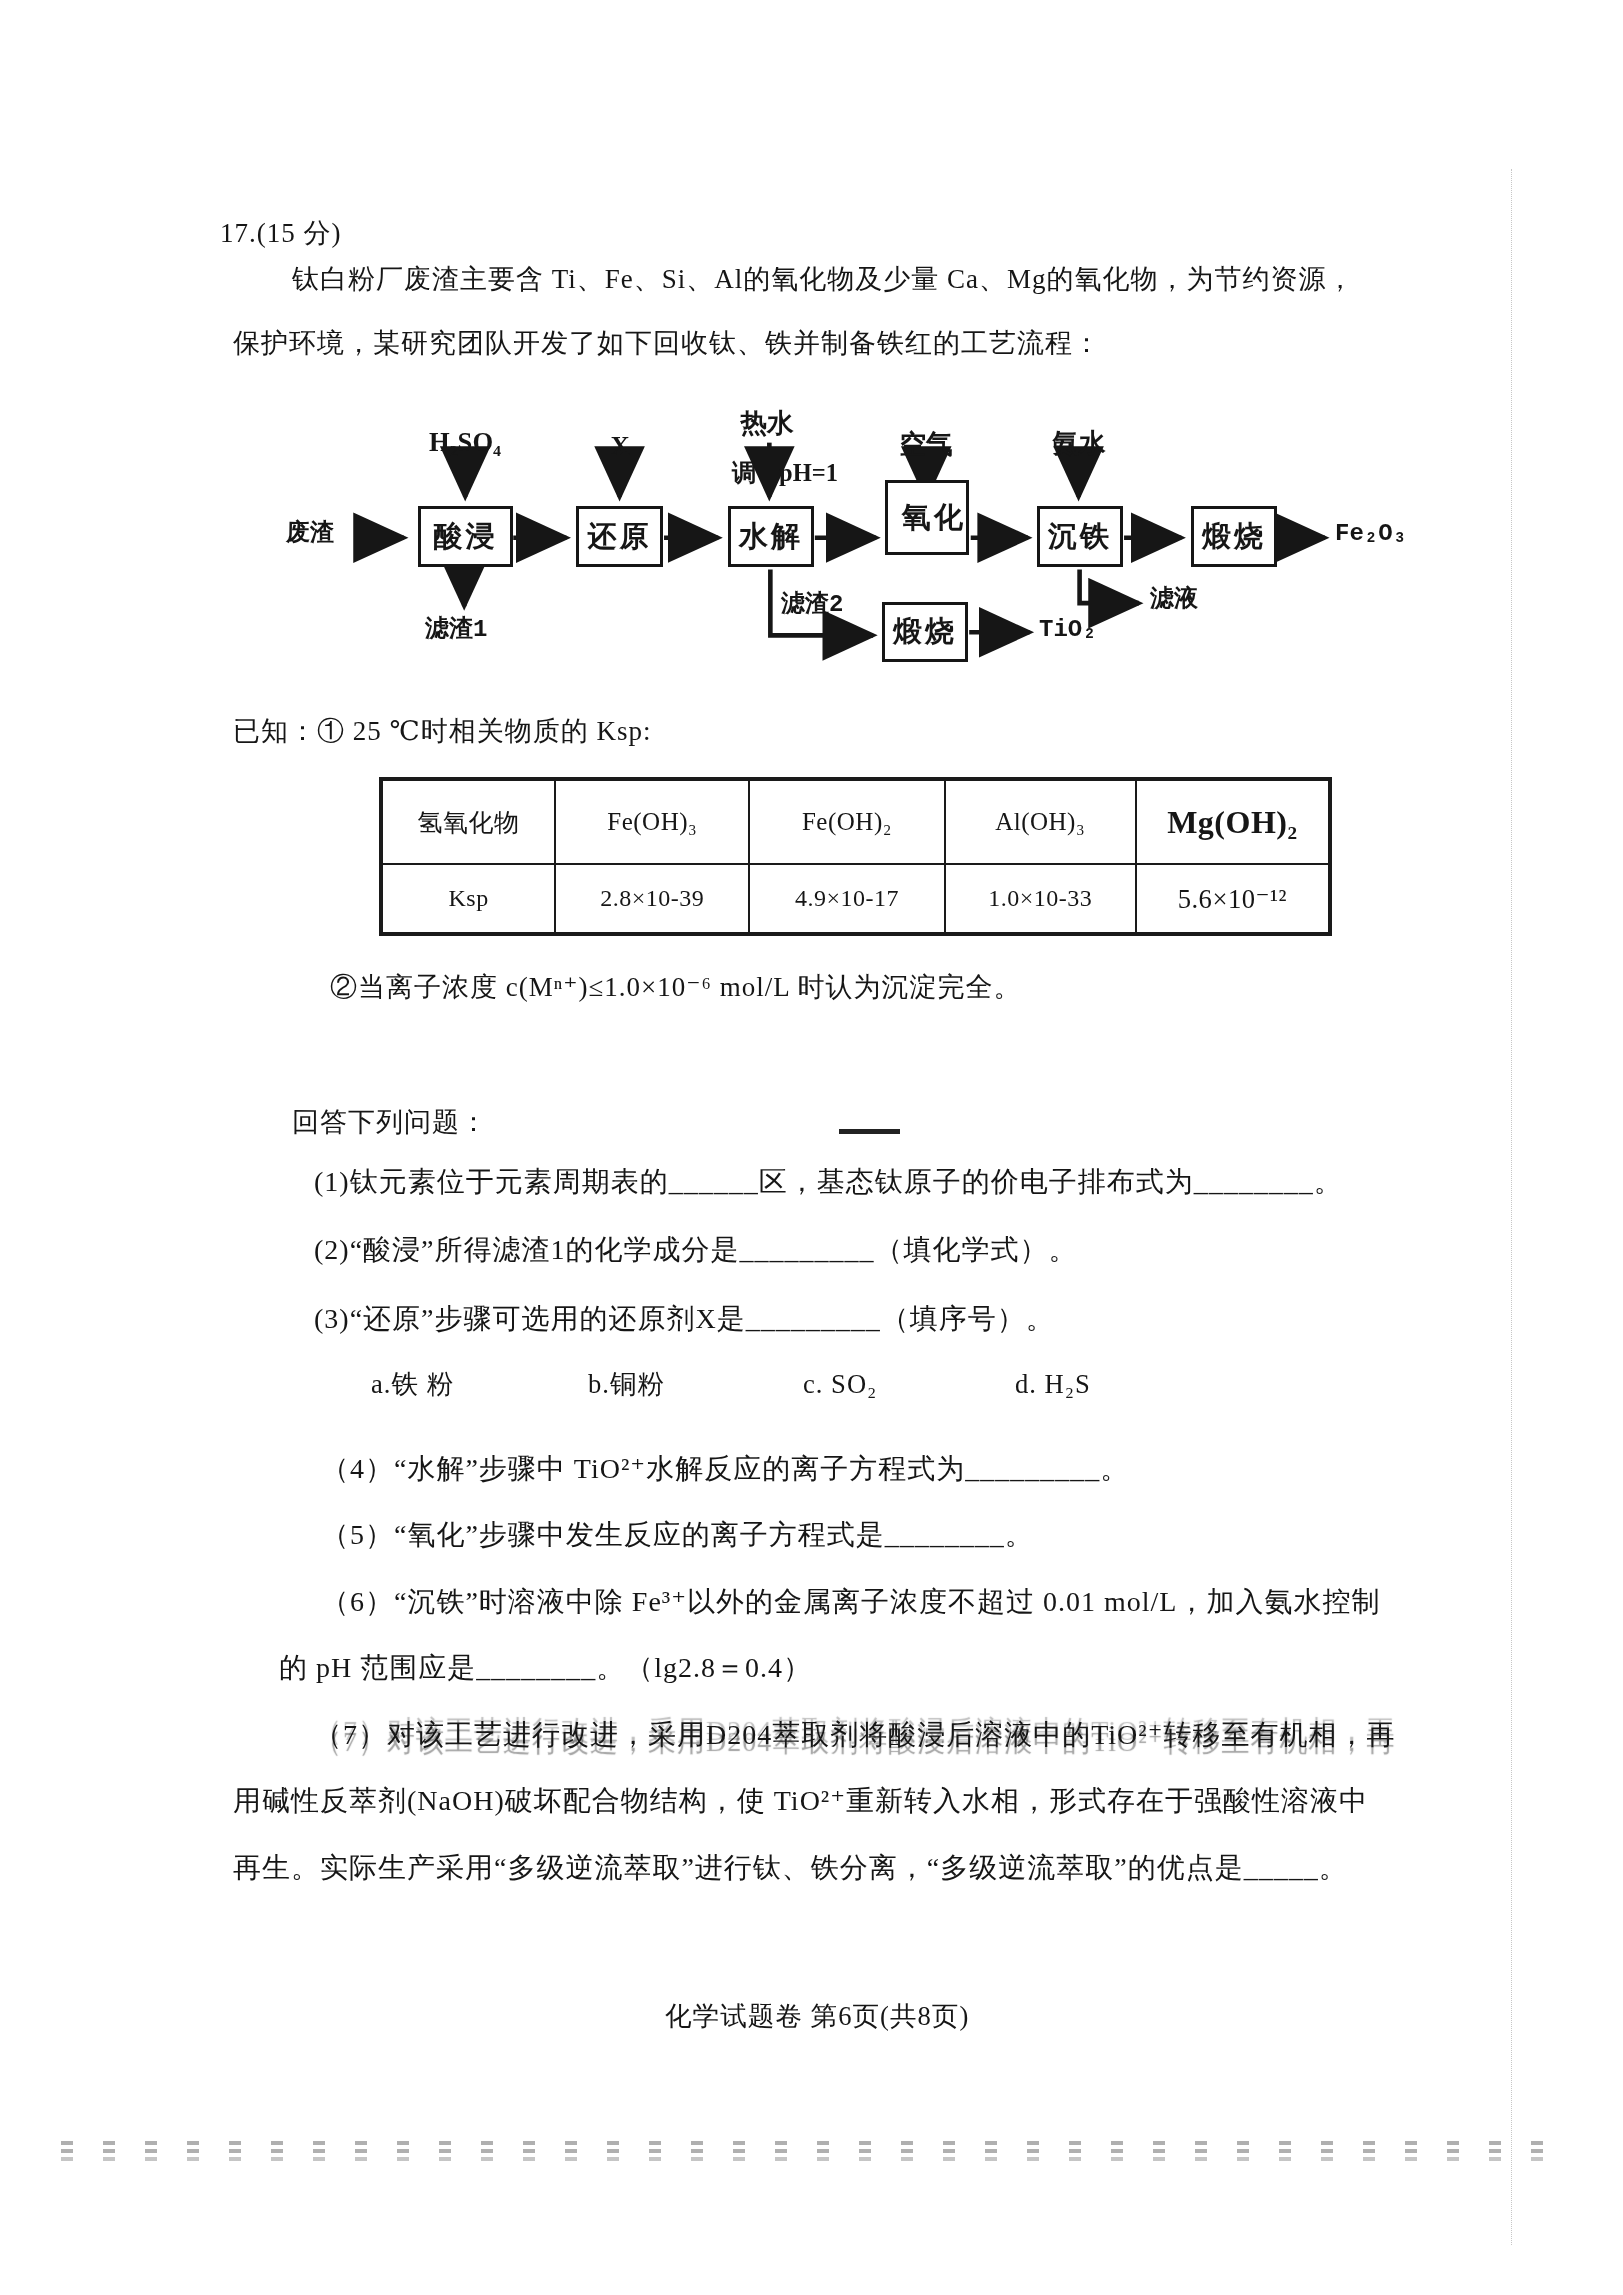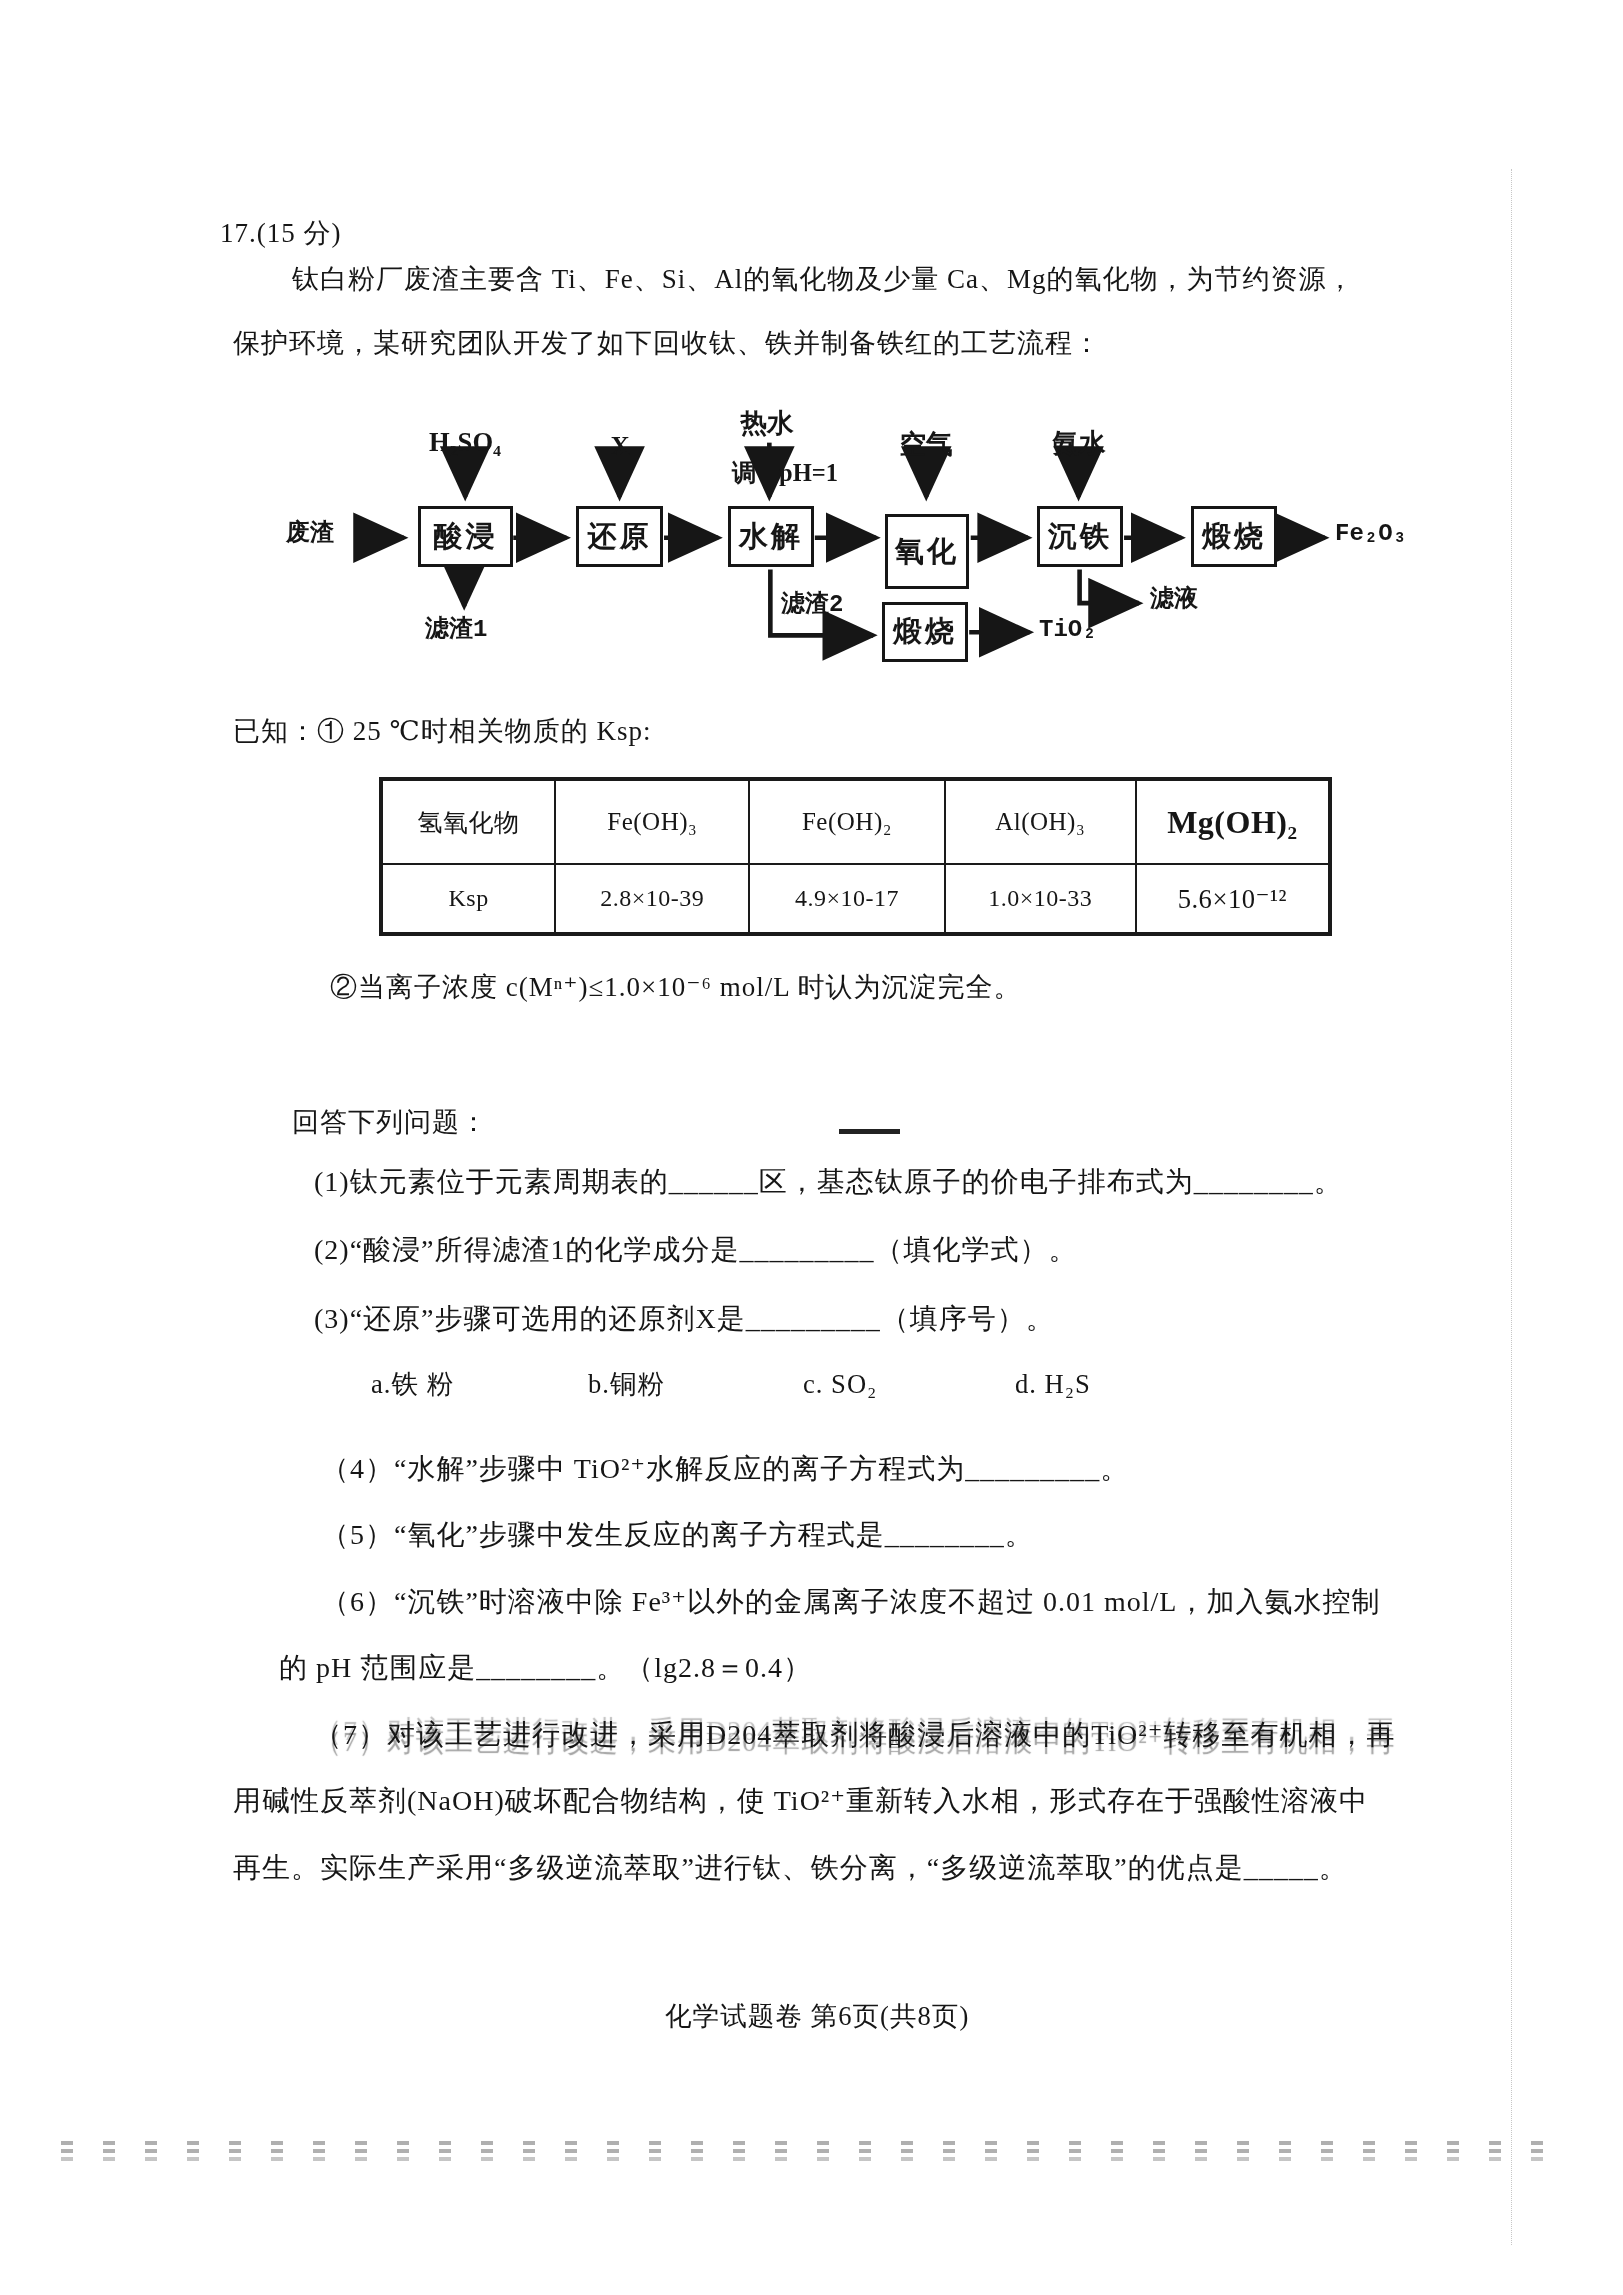--- a/index.html
+++ b/index.html
@@ -81,21 +81,21 @@
 
   <div class="fbox" style="left:418px;top:506px;width:95px;height:61px;">
       <span>酸浸</span>
     </div>
   <div class="fbox" style="left:576px;top:506px;width:87px;height:61px;">
       <span>还原</span>
     </div>
   <div class="fbox" style="left:728px;top:506px;width:86px;height:61px;">
       <span>水解</span>
     </div>
-  <div class="fbox" style="left:885px;top:514px;width:84px;height:75px;">
+  <div class="fbox" style="left:885px;top:480px;width:84px;height:75px;justify-content:flex-end;">
       <span>氧化</span>
     </div>
   <div class="fbox" style="left:1037px;top:506px;width:86px;height:61px;">
       <span>沉铁</span>
     </div>
   <div class="fbox" style="left:1191px;top:506px;width:86px;height:61px;">
       <span>煅烧</span>
     </div>
 
   <div class="dtext" style="left:425px;top:618px;">滤渣1</div>

